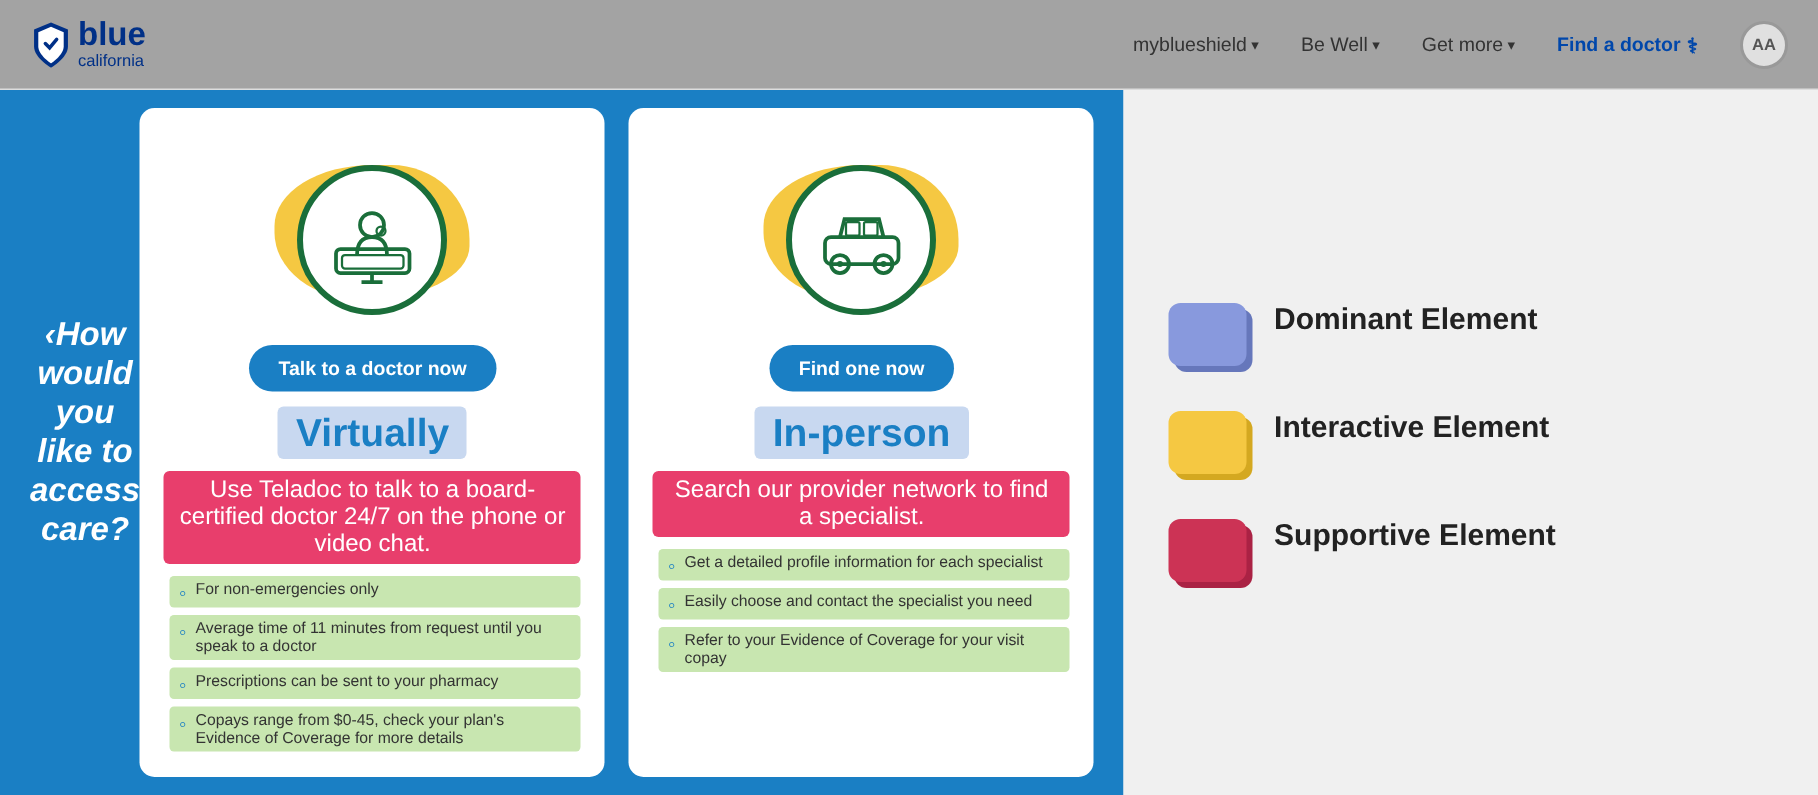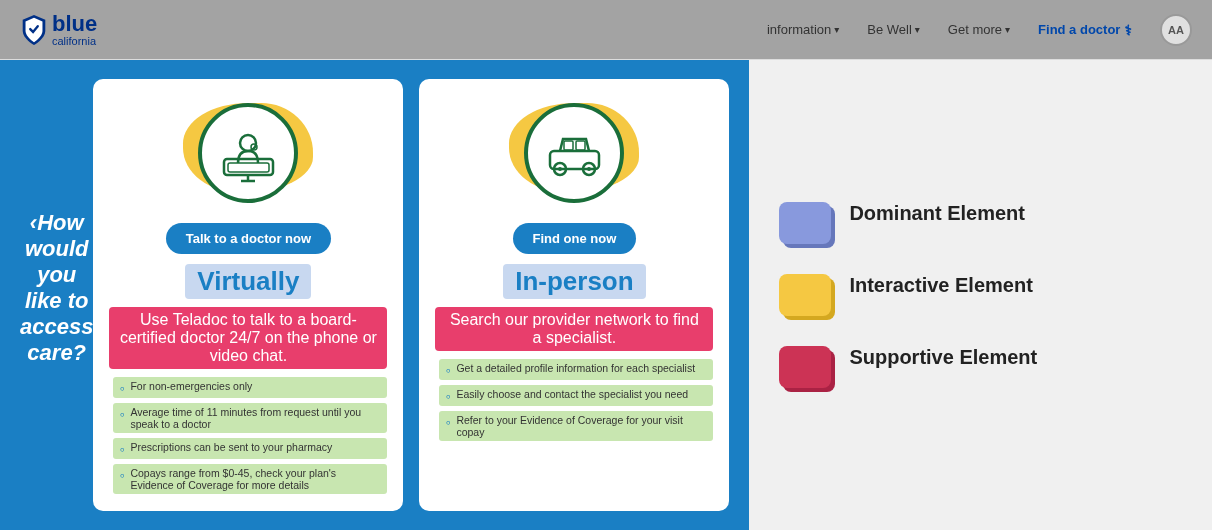--- a/index.html
+++ b/index.html
@@ -108,21 +108,21 @@
       display: flex;
       gap: 16px;
       width: 100%;
       justify-content: center;
     }
 
     
     .care-card {
       background: #fff;
       border-radius: 10px;
-      padding: 14px 16px 12px;
+      padding: 28px 16px 12px;
       width: 310px;
       display: flex;
       flex-direction: column;
       align-items: center;
     }
 
     .card-illustration {
       width: 160px;
       height: 120px;
       position: relative;
@@ -278,21 +278,21 @@
       <path d="M10 16 L13 19 L18 13" stroke="#003087" stroke-width="2.5" fill="none" stroke-linecap="round"></path>
     </svg>
     <div>
       <span class="logo-text">blue</span>
       <span class="logo-sub">california</span>
     </div>
   </div>
 
   <div class="nav-area">
     <div class="nav-item">
-      <span>information</span>
+      <span>myblueshield</span>
       <span class="chevron">▾</span>
     </div>
     <div class="nav-item">
       <span>Be Well</span>
       <span class="chevron">▾</span>
     </div>
     <div class="nav-item">
       <span>Get more</span>
       <span class="chevron">▾</span>
     </div>

